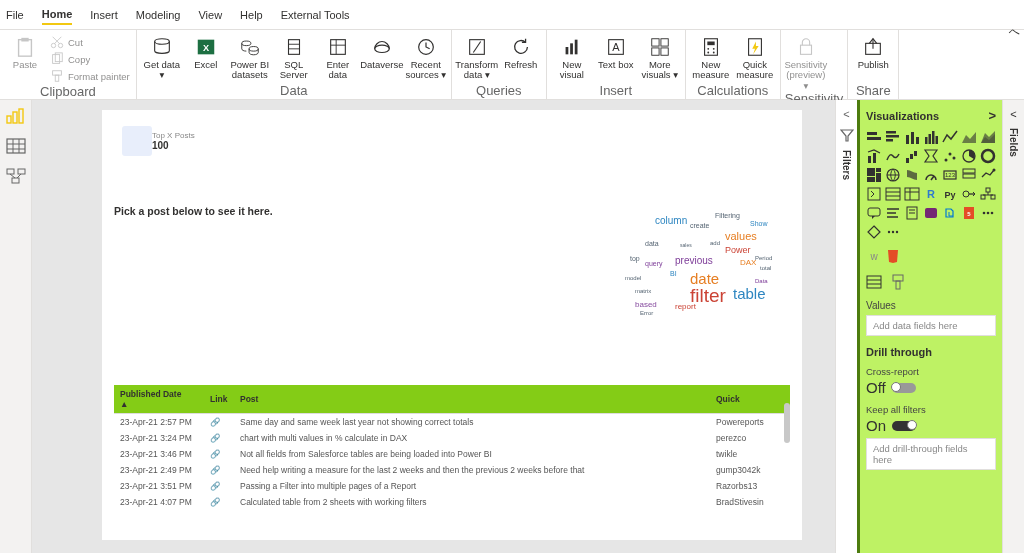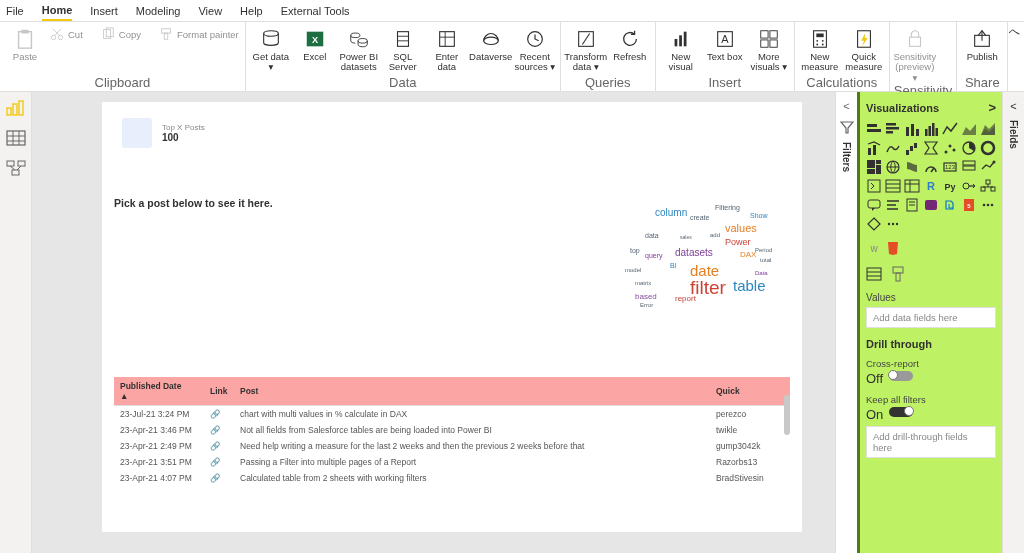--- a/index.html
+++ b/index.html
@@ -1,58 +1,58 @@
 <!DOCTYPE html>
 <html><head>
 <meta charset="utf-8">
 <style>
 * { box-sizing: border-box; margin: 0; padding: 0; font-family: "Segoe UI", Arial, sans-serif; }
 body { width: 1024px; height: 553px; overflow: hidden; background: #f3f2f1; font-size: 11px; color: #323130; }
 
 
-.menubar { display: flex; align-items: center; height: 22px; background: #fff; border-bottom: 1px solid #e1dfdd; padding: 0 6px; gap: 18px; }
+.menubar { display: flex; align-items: center; height: 30px; background: #fff; border-bottom: 1px solid #e1dfdd; padding: 0 6px; gap: 18px; }
 .menubar span { cursor: pointer; font-size: 11px; }
 .menubar .active { color: #323130; border-bottom: 2px solid #f2c811; padding-bottom: 3px; margin-bottom: -4px; font-weight: 600; }
 
 
 .ribbon { display: flex; height: 70px; background: #fff; border-bottom: 1px solid #e1dfdd; }
 .ribbon-group { display: flex; flex-direction: column; border-right: 1px solid #e1dfdd; padding: 2px 4px 0; }
 .ribbon-items { display: flex; flex: 1; align-items: flex-start; gap: 2px; }
 .ribbon-label { text-align: center; font-size: 13px; color: #666; padding-bottom: 1px; }
 .rbtn-lg { display: flex; flex-direction: column; align-items: center; justify-content: flex-start; width: 42px; padding-top: 4px; cursor: pointer; }
 .rbtn-lg .ic { width: 22px; height: 22px; margin-bottom: 2px; }
 .rbtn-lg .lbl { font-size: 9.5px; text-align: center; line-height: 1.1; }
-.rbtn-sm-col { display: flex; gap: 14px; padding-top: 2px; }
+.rbtn-sm-col { display: flex; flex-direction: column; gap: 1px; padding-top: 2px; }
 .rbtn-sm { display: flex; align-items: center; gap: 4px; font-size: 9.5px; cursor: pointer; padding: 1px 2px; }
 .rbtn-sm .ic { width: 14px; height: 14px; }
 .disabled { opacity: 0.55; }
 
 
 .workspace { display: flex; height: calc(553px - 92px); }
 .left-rail { width: 32px; background: #f3f2f1; border-right: 1px solid #e1dfdd; display: flex; flex-direction: column; align-items: center; padding-top: 8px; gap: 14px; }
 .left-rail .view-btn { width: 20px; height: 16px; cursor: pointer; }
 .left-rail .view-btn.active { background: none; }
 .left-rail .view-btn.active svg rect, .left-rail .view-btn.active svg line { stroke: #f2c811; }
 
 .canvas-wrap { flex: 1; background: #e6e6e6; position: relative; overflow: hidden; }
 .canvas-page { position: absolute; left: 70px; top: 10px; width: 700px; height: 430px; background: #fff; }
 
 
-.card-topx { position: absolute; left: 12px; top: 10px; background: #fff; padding: 6px 8px; display: flex; align-items: center; gap: 10px; }
+.card-topx { position: absolute; left: 12px; top: 10px; background: #fff; padding: 6px 8px; display: flex; align-items: center; }
 .card-topx .thumb { width: 30px; height: 30px; background: #e8eefb; border-radius: 3px; }
 .card-topx .tit { font-size: 8px; color: #888; }
 .card-topx .val { font-size: 10px; font-weight: 700; }
 
 .prompt-visual { position: absolute; left: 12px; top: 95px; width: 400px; font-size: 10.5px; font-weight: 600; }
 .wordcloud { position: absolute; right: 12px; top: 90px; width: 170px; height: 130px; }
 .wordcloud span { position: absolute; white-space: nowrap; }
 
 .table-visual { position: absolute; left: 12px; top: 275px; right: 12px; bottom: 10px; font-size: 8.5px; }
 .table-visual table { width: 100%; border-collapse: collapse; }
-.table-visual th { background: #fca5a5; text-align: left; font-weight: 600; padding: 4px 6px; font-size: 8.5px; border-bottom: 1px solid #ddd; }
+.table-visual th { background: #84cc16; text-align: left; font-weight: 600; padding: 4px 6px; font-size: 8.5px; border-bottom: 1px solid #ddd; }
 .table-visual td { padding: 3px 6px; font-size: 8.5px; color: #555; }
 .link-ic { color: #888; }
 .scroll-ind { position: absolute; right: 0; top: 18px; width: 6px; height: 40px; background: #c8c8c8; border-radius: 3px; }
 
 
 .filters-tab { width: 22px; border-left: 1px solid #e1dfdd; background: #fff; display: flex; flex-direction: column; align-items: center; padding-top: 8px; gap: 8px; }
 .filters-tab .chev { font-size: 11px; color: #666; cursor: pointer; }
 .filters-tab .vtext { writing-mode: vertical-rl; font-size: 10px; font-weight: 600; }
 
 
@@ -60,21 +60,21 @@
 .pane-header { display: flex; align-items: center; justify-content: space-between; font-size: 11px; font-weight: 700; padding: 4px 0 6px; }
 .pane-header .chev { font-size: 13px; cursor: pointer; }
 .viz-grid { display: grid; grid-template-columns: repeat(7, 16px); gap: 3px 3px; margin-bottom: 6px; }
 .viz-grid .vic { width: 16px; height: 16px; cursor: pointer; }
 .tabs-row { display: flex; gap: 8px; margin: 4px 0 6px; }
 .tabs-row .tab-ic { width: 16px; height: 16px; cursor: pointer; }
 .field-section-title { font-size: 10px; color: #444; margin: 4px 0; }
 .field-well { background: #fff; border: 1px solid #e1dfdd; padding: 4px 6px; font-size: 9.5px; color: #888; margin-bottom: 6px; }
 .section-title { font-size: 11px; font-weight: 700; margin: 4px 0; }
 .sub-label { font-size: 9.5px; color: #444; margin: 4px 0 2px; }
-.toggle-row { display: flex; align-items: flex-start; gap: 6px; font-size: 13px; margin-bottom: 4px; }
+.toggle-row { display: flex; align-items: center; gap: 6px; font-size: 15px; margin-bottom: 4px; }
 .toggle { width: 24px; height: 10px; border-radius: 6px; background: #999; position: relative; }
 .toggle .knob { position: absolute; width: 10px; height: 10px; border-radius: 50%; background: #fff; border: 1px solid #777; top: -1px; }
 .toggle.off .knob { left: -1px; }
 .toggle.on { background: #333; }
 .toggle.on .knob { right: -1px; }
 
 
 .fields-tab { width: 22px; background: #f3f2f1; border-left: 1px solid #e1dfdd; display: flex; flex-direction: column; align-items: center; padding-top: 8px; gap: 8px; }
 .fields-tab .chev { font-size: 11px; cursor: pointer; }
 .fields-tab .vtext { writing-mode: vertical-rl; font-size: 10px; font-weight: 600; }
@@ -333,21 +333,21 @@
         </div>
       </div>
 
       <div class="prompt-visual">Pick a post below to see it here.</div>
 
       <div class="wordcloud" id="wc">
           <span style="left: 70px; top: 70px; font-size: 15px; color: rgb(230, 126, 34);">date</span>
           <span style="left: 113px; top: 85px; font-size: 15px; color: rgb(46, 134, 193);">table</span>
           <span style="left: 70px; top: 85px; font-size: 19px; color: rgb(203, 67, 53);">filter</span>
           <span style="left: 105px; top: 30px; font-size: 11px; color: rgb(230, 126, 34);">values</span>
-          <span style="left: 55px; top: 55px; font-size: 10px; color: rgb(125, 60, 152);">datasets</span>
+          <span style="left: 55px; top: 55px; font-size: 10px; color: rgb(125, 60, 152);">previous</span>
           <span style="left: 35px; top: 15px; font-size: 10px; color: rgb(46, 134, 193);">column</span>
           <span style="left: 105px; top: 45px; font-size: 9px; color: rgb(203, 67, 53);">Power</span>
           <span style="left: 120px; top: 58px; font-size: 8px; color: rgb(230, 126, 34);">DAX</span>
           <span style="left: 15px; top: 100px; font-size: 8px; color: rgb(136, 78, 160);">based</span>
           <span style="left: 55px; top: 102px; font-size: 8px; color: rgb(203, 67, 53);">report</span>
           <span style="left: 25px; top: 40px; font-size: 7px; color: rgb(86, 101, 115);">data</span>
           <span style="left: 70px; top: 22px; font-size: 7px; color: rgb(86, 101, 115);">create</span>
           <span style="left: 130px; top: 20px; font-size: 7px; color: rgb(46, 134, 193);">Show</span>
           <span style="left: 95px; top: 12px; font-size: 7px; color: rgb(86, 101, 115);">Filtering</span>
           <span style="left: 25px; top: 60px; font-size: 7px; color: rgb(125, 60, 152);">query</span>
@@ -368,21 +368,27 @@
           <thead>
               <tr>
             <th style="width:90px"><span>Published Date</span><br>▲</th>
             <th style="width:30px">Link</th>
             <th>Post</th>
             <th style="width:80px">Quick</th>
           </tr>
             </thead>
           <tbody id="tblbody">
               <tr>
-                <td>23-Jul-21 3:24 PM</td>
+                <td>23-Apr-21 2:57 PM</td>
+                <td class="link-ic">🔗</td>
+                <td>Same day and same week last year not showing correct totals</td>
+                <td>Powereports</td>
+              </tr>
+              <tr>
+                <td>23-Apr-21 3:24 PM</td>
                 <td class="link-ic">🔗</td>
                 <td>chart with multi values in % calculate in DAX</td>
                 <td>perezco</td>
               </tr>
               <tr>
                 <td>23-Apr-21 3:46 PM</td>
                 <td class="link-ic">🔗</td>
                 <td>Not all fields from Salesforce tables are being loaded into Power BI</td>
                 <td>twikle</td>
               </tr>

